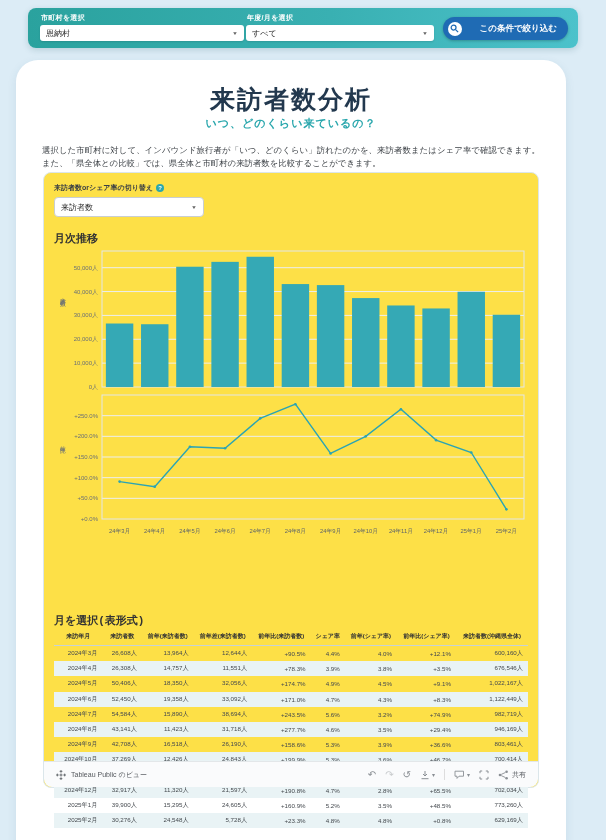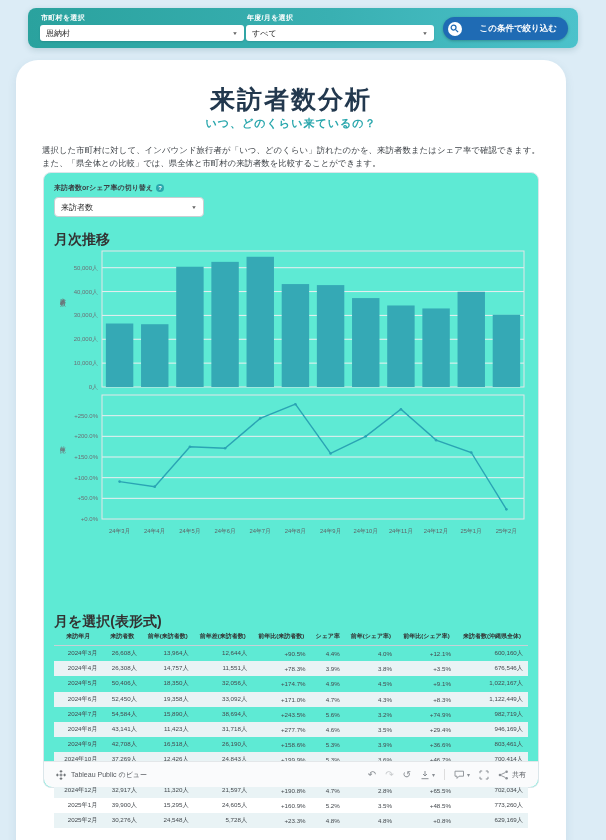--- a/index.html
+++ b/index.html
@@ -36,31 +36,31 @@
   .card {
     position:absolute; left:16px; top:60px; width:550px; height:840px;
     background:#fff; border-radius:22px; box-shadow:0 3px 10px rgba(40,90,120,.10);
   }
   .page-title { margin-top:23px; text-align:center; font-size:25px; font-weight:bold; color:#22384e; letter-spacing:2px; }
   .page-subtitle { text-align:center; font-size:11px; font-weight:bold; color:#2aa7ad; letter-spacing:1px; }
   .page-desc { margin:13px 26px 0 26px; font-size:8.4px; line-height:1.6; color:#3a3f44; text-align:justify; }
   
   .viz-box {
     position:absolute; left:27px; top:112px; width:496px; height:616px;
-    border:1px solid #dbe6ea; border-radius:8px; background:#5eead4;
+    border:1px solid #dbe6ea; border-radius:8px; background:#fde047;
   }
   .ctrl-group { position:absolute; top:10px; }
   .ctrl-label { font-size:7px; font-weight:bold; color:#3a3f44; display:flex; align-items:center; gap:3px; margin-bottom:4px; }
   .help-badge {
     width:8px; height:8px; border-radius:50%; background:#2aa7ad; color:#fff; font-size:6px;
     display:inline-flex; align-items:center; justify-content:center; font-weight:bold; cursor:pointer;
   }
   .ctrl-group .select { width:150px; height:20px; border:1px solid #c9ced2; box-shadow:none; border-radius:4px; }
   .cg-metric { left:10px; } .cg-compare { left:168px; }
-  .section-title { position:absolute; left:10px; font-size:14px; font-weight:bold; color:#333; }
+  .section-title { position:absolute; left:10px; font-size:11px; font-weight:bold; color:#333;font-family:Liberation Mono, monospace; }
   .st-chart { top:58px; }
   .st-table { top:440px; }
   .chart-block { position:absolute; left:10px; top:72px; width:474px; }
   .chart-block svg { display:block; }
   .v-label {
     position:absolute; left:4px; writing-mode:vertical-rl; text-orientation:upright;
     font-size:5.8px; color:#6b7075; letter-spacing:1px;
   }
   .vl-bar { top:48px; } .vl-line { top:196px; }
   

